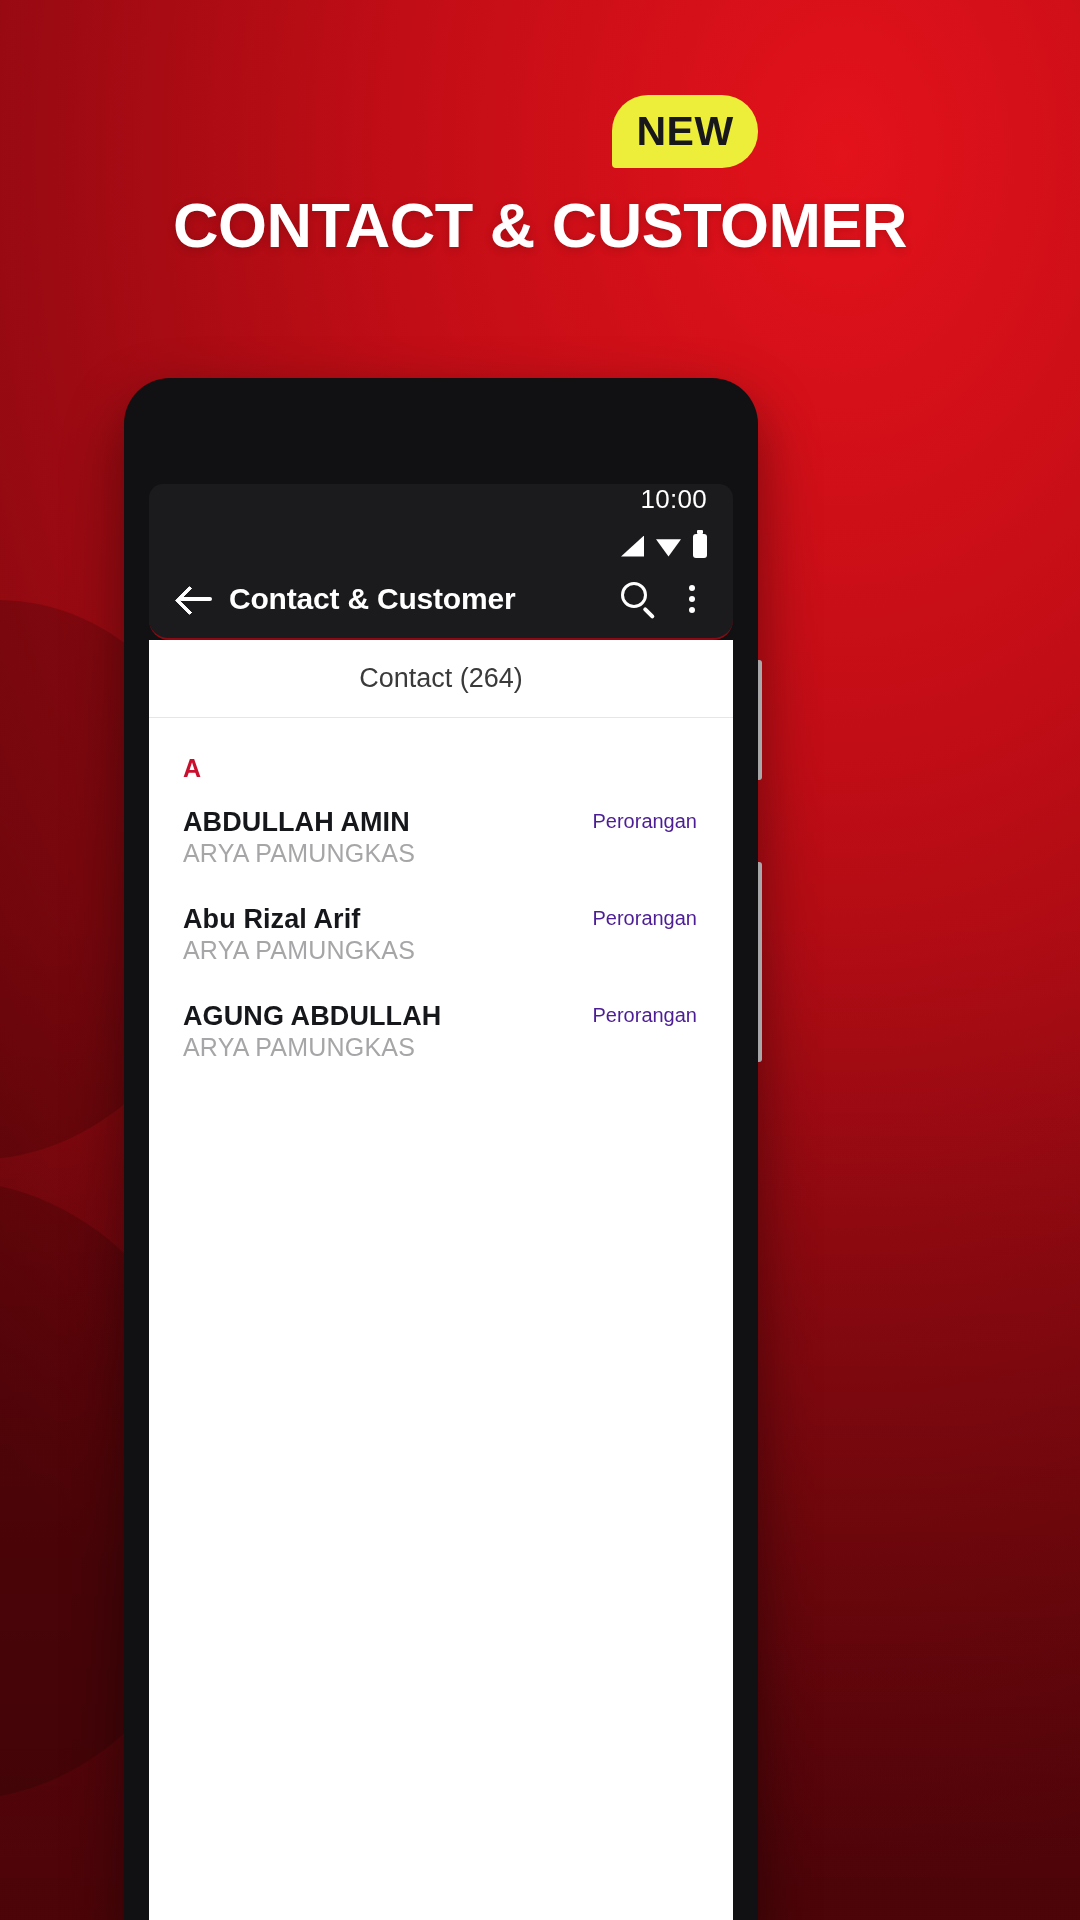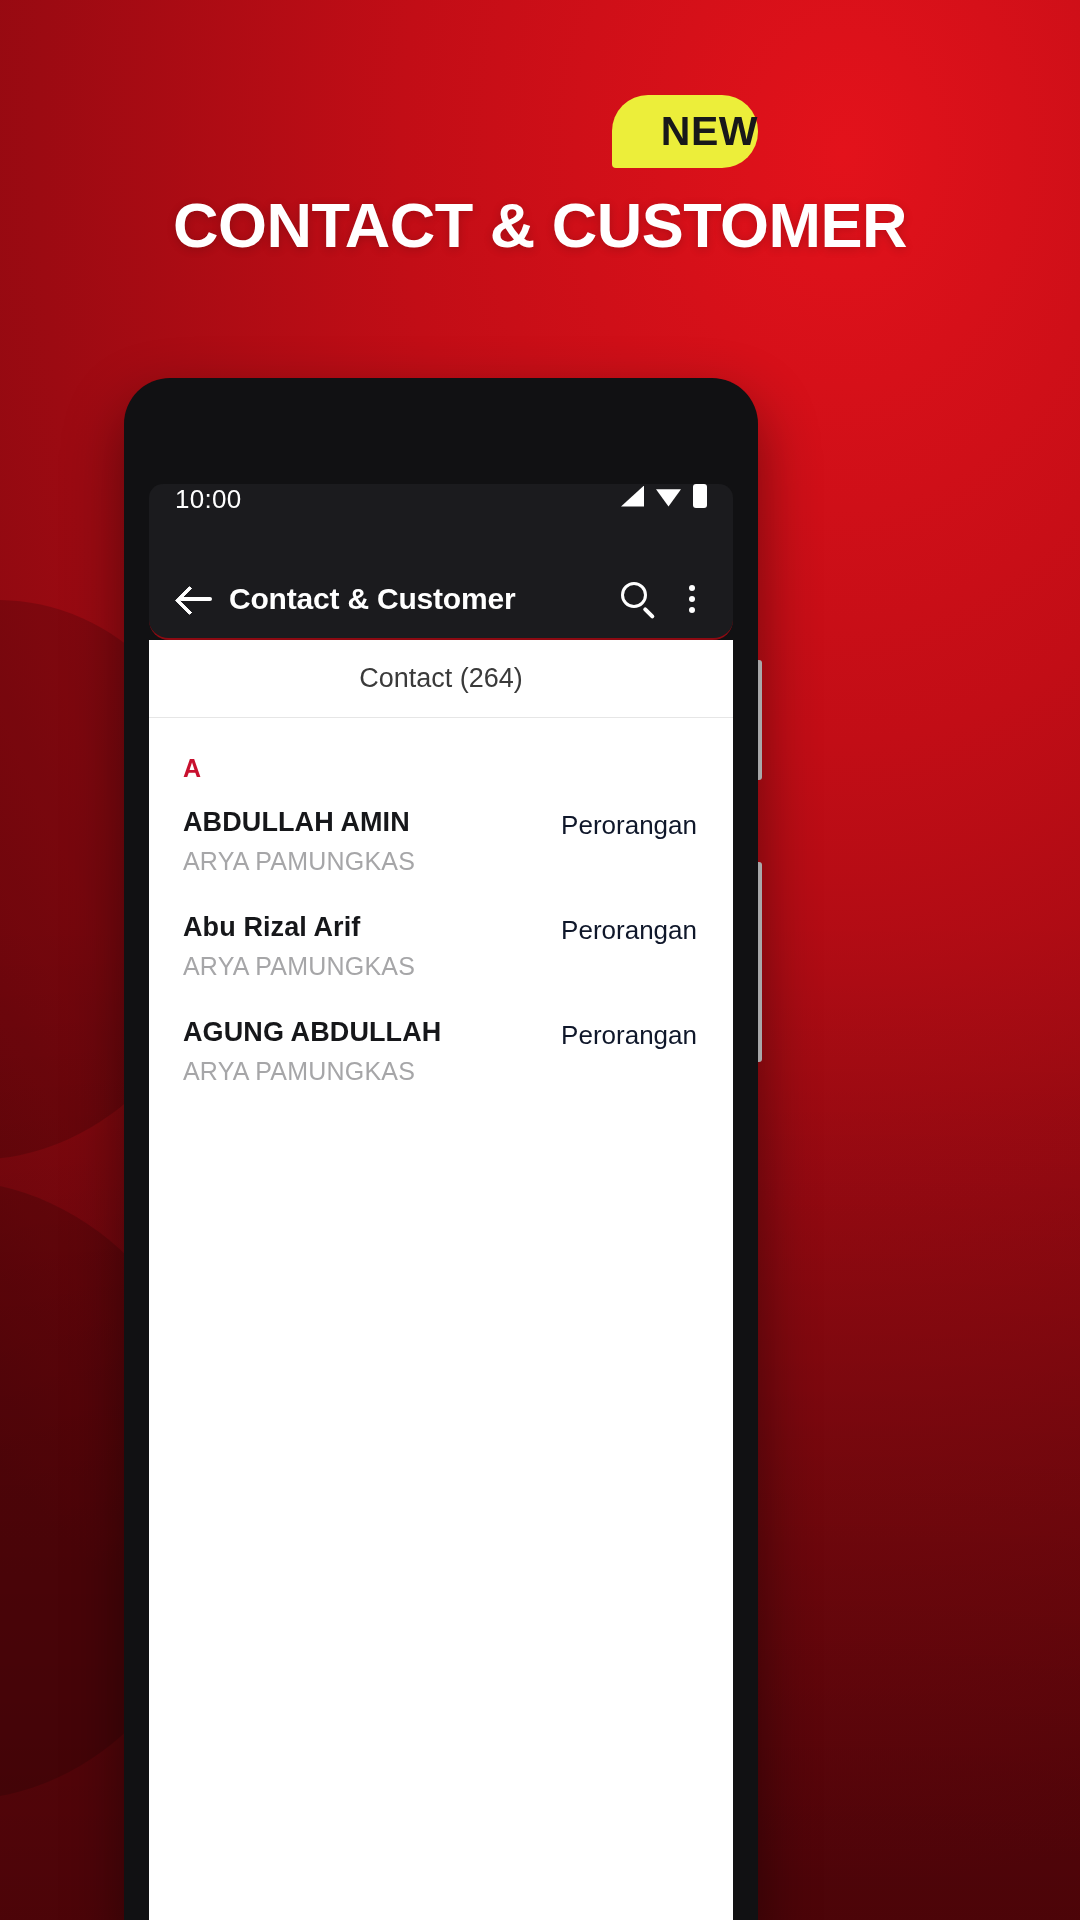--- a/index.html
+++ b/index.html
@@ -30,21 +30,21 @@
 
   
   #header { position:absolute; left:0; top:0; width:1080px; }
 
   #new-badge {
     position:absolute;
     left:612px; top:95px;
     width:146px; height:73px;
     background:#ecee3a;
     border-radius:36px 36px 36px 4px;
-    display:flex; align-items:center; justify-content:flex-end;
+    display:flex; align-items:center; justify-content:center;
   }
   #new-badge .txt {
     font-size:41px; font-weight:bold; color:#18181a;
     letter-spacing:0.5px; line-height:1;
   }
 
   #hero-title {
     position:absolute;
     left:0; top:192px; width:1080px;
     text-align:center;
@@ -99,22 +99,23 @@
 
   #appbar {
     position:relative;
     width:584px; height:156px;
     background:#1b1b1e;
     border-radius:14px 14px 20px 20px;
     border-bottom:2px solid #8d0a12;
   }
   #statusbar {
     position:absolute; left:0; top:0; width:584px; height:74px;
-    display:flex; align-items:flex-start; justify-content:space-between;
+    display:flex; align-items:flex-end; justify-content:space-between;
     padding:0 26px 0 26px;
+    flex-direction:column;
   }
   #clock { color:#ffffff; font-size:26px; letter-spacing:0.3px; }
   #sys-icons { display:flex; align-items:center; gap:12px; }
   .ic-signal {
     width:23px; height:21px;
     background:#ffffff;
     clip-path:polygon(100% 0, 100% 100%, 0 100%);
   }
   .ic-wifi {
     width:25px; height:21px;
@@ -189,24 +190,24 @@
 
   #list { padding:0; }
   #section-letter {
     color:#c8102e; font-size:25px; font-weight:bold;
     padding:36px 0 10px 34px;
   }
   .row {
     display:flex; align-items:flex-start; justify-content:space-between;
     padding:14px 36px 22px 34px;
   }
-  .row .left { display:flex; flex-direction:column; gap:9px; }
+  .row .left { display:flex; flex-direction:column; gap:1px; }
   .row .name { font-size:27px; font-weight:bold; color:#16171a; letter-spacing:0.1px; }
   .row .sub { font-size:25px; color:#a6a6a8; letter-spacing:0.2px; }
-  .row .type { font-size:26px; color:#0f172a; padding-top:3px; }
+  .row .type { font-size:20px; color:#4c1d95; padding-top:3px; }
 </style>
 </head>
 <body>
 
 <div id="bg">
   <div class="blob b1"></div>
   <div class="blob b2"></div>
   <div class="vig"></div>
 </div>
 

